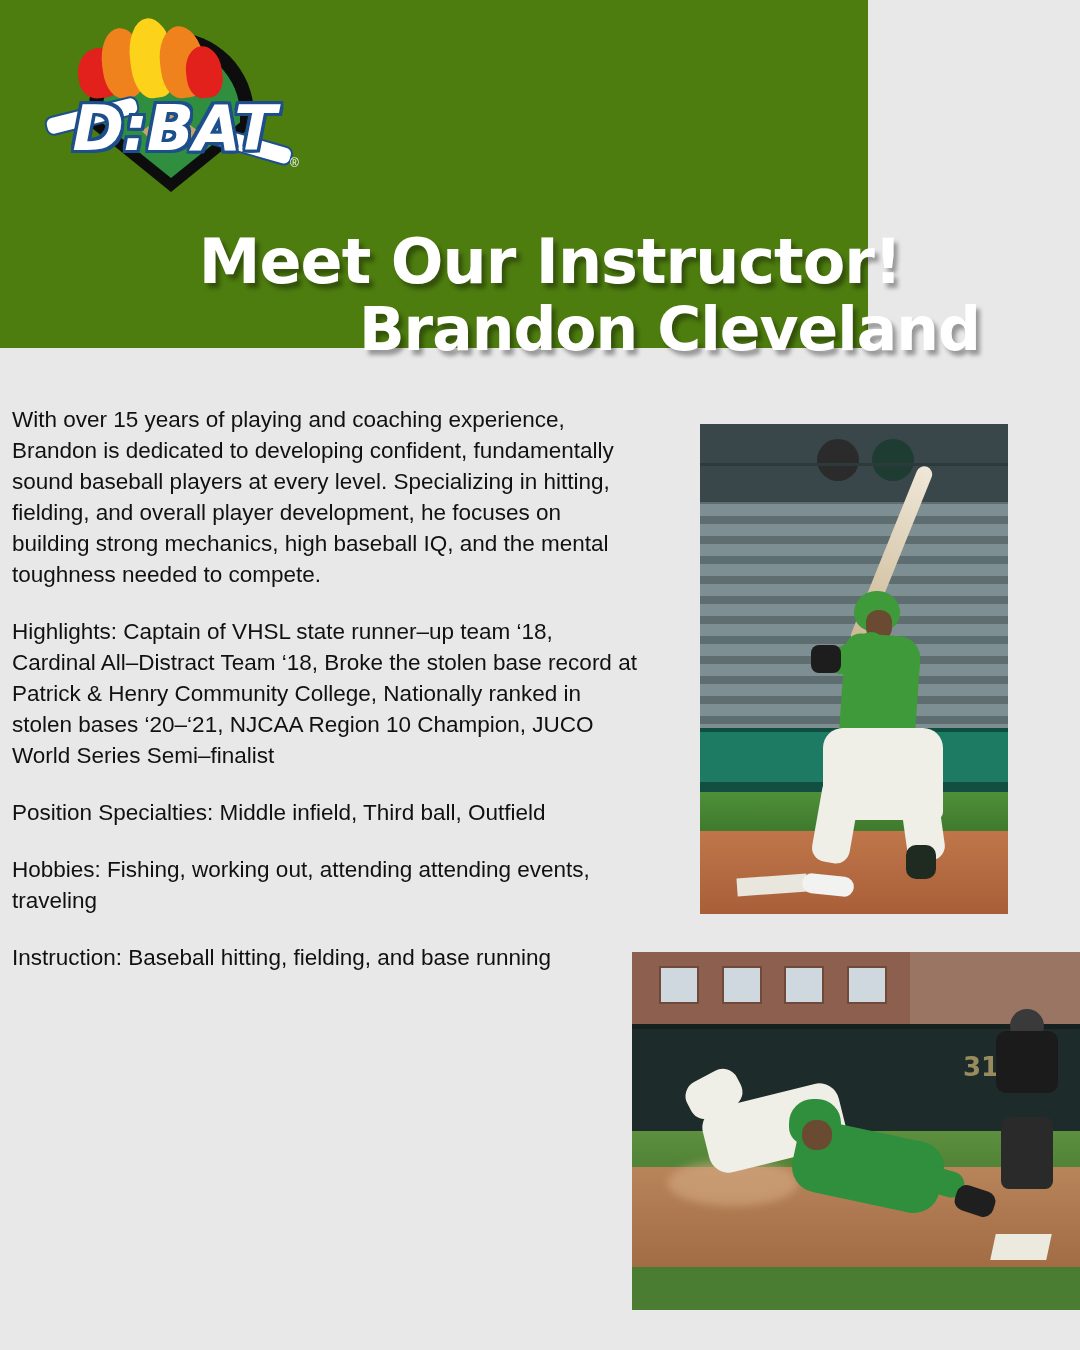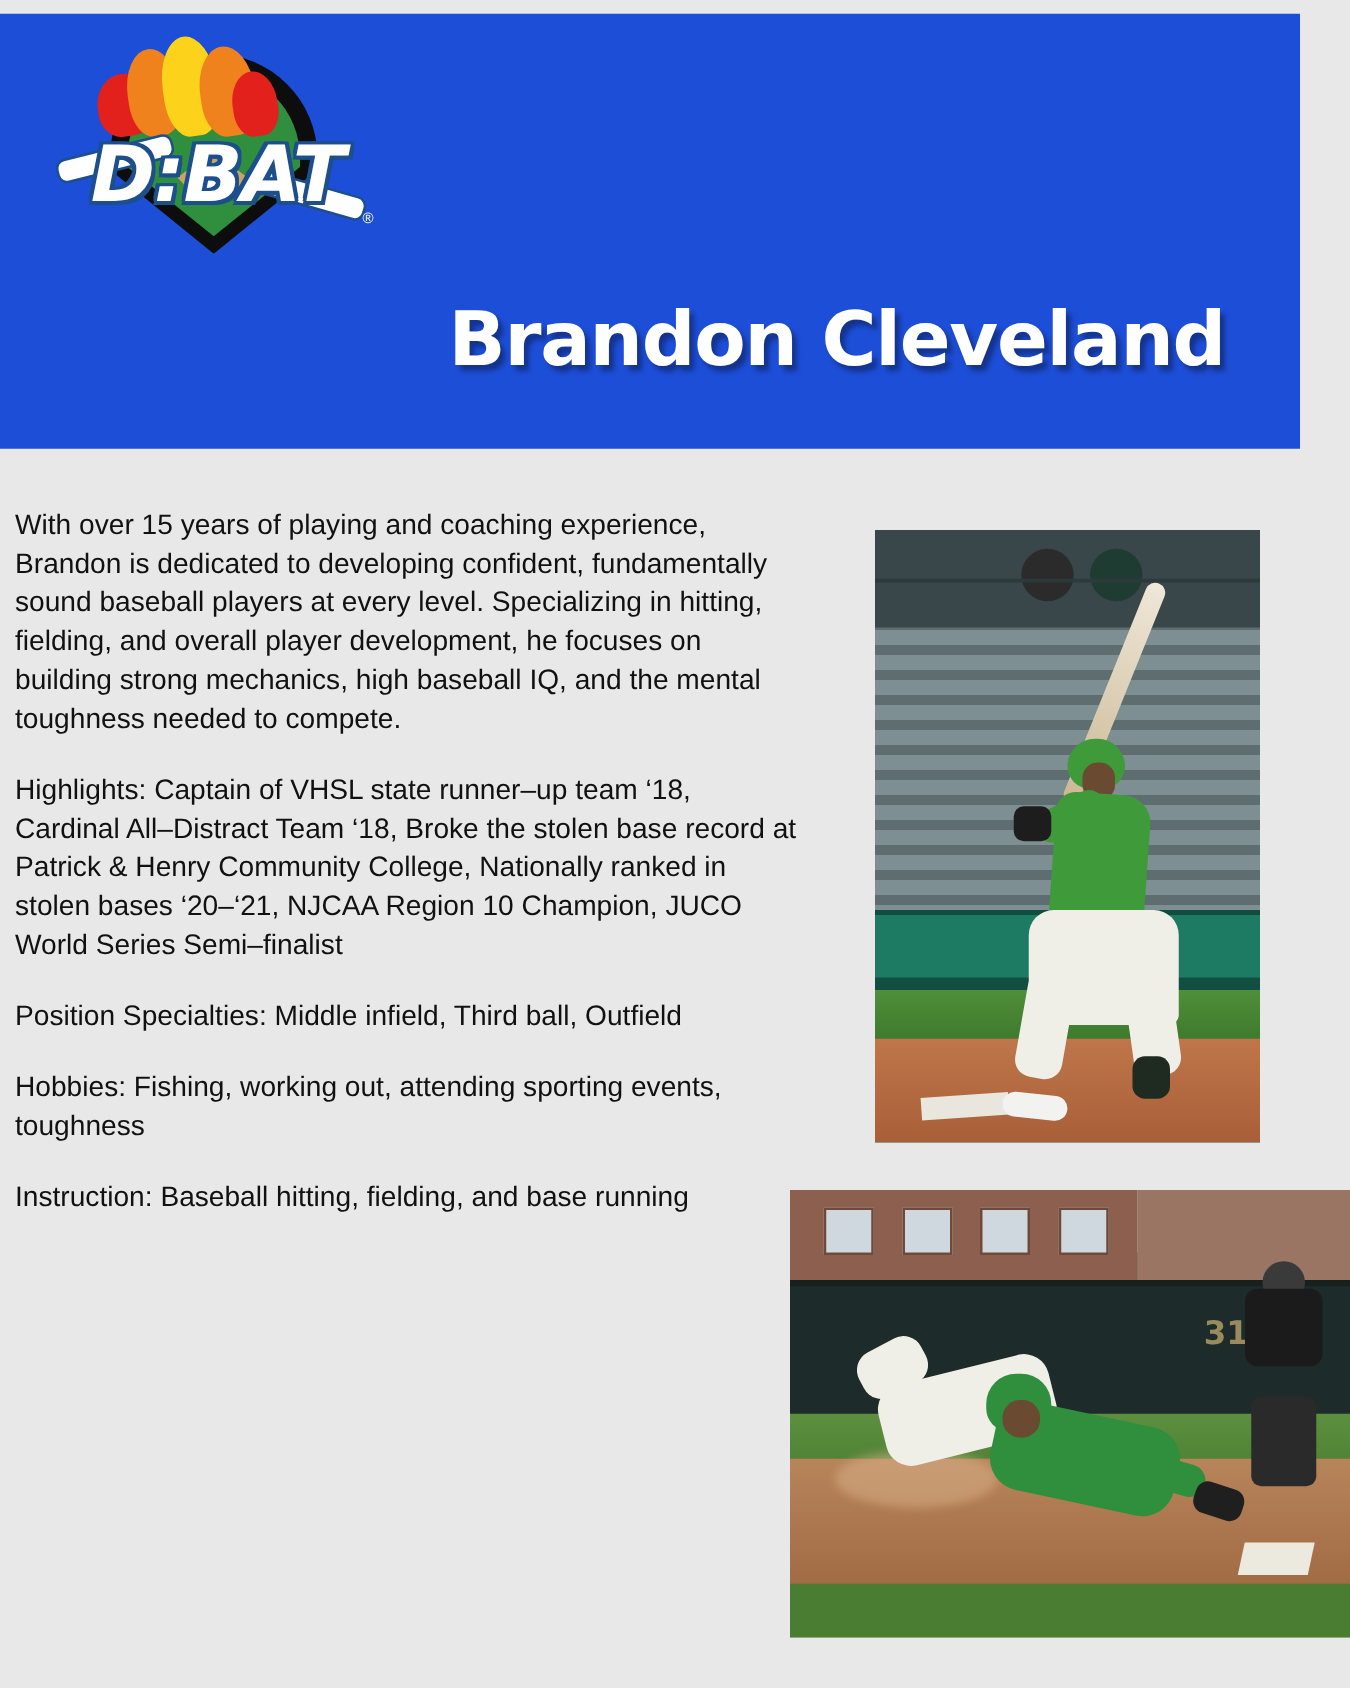--- a/index.html
+++ b/index.html
@@ -12,24 +12,24 @@
     background: #e8e8e8;
     font-family: "Liberation Sans", sans-serif;
     overflow: hidden;
     position: relative;
   }
 
   
   .header {
     position: absolute;
     left: 0;
-    top: 11px;
-    width: 1040px;
+    top: 0;
+    width: 868px;
     height: 348px;
-    background: #1d4ed8;
+    background: #4d7c0f;
     overflow: visible;
   }
 
   
   .logo {
     position: absolute;
     left: 38px;
     top: 14px;
     width: 260px;
     height: 215px;
@@ -380,29 +380,30 @@
         <i class="f4"></i>
         <i class="f5"></i>
     </div>
     <div class="bat-left"></div>
     <div class="bat-right"></div>
     <div class="wordmark">D:BAT</div>
     <div class="tm">®</div>
   </div>
 
   <div class="title-block">
+    <div class="title-main">Meet Our Instructor!</div>
     <div class="title-sub">Brandon Cleveland</div>
   </div>
 </div>
 
 <div class="bio">
   <p>With over 15 years of playing and coaching experience, Brandon is dedicated to developing confident, fundamentally sound baseball players at every level. Specializing in hitting, fielding, and overall player development, he focuses on building strong mechanics, high baseball IQ, and the mental toughness needed to compete.</p>
   <p>Highlights: Captain of VHSL state runner–up team ‘18, Cardinal All–Distract Team ‘18, Broke the stolen base record at Patrick &amp; Henry Community College, Nationally ranked in stolen bases ‘20–‘21, NJCAA Region 10 Champion, JUCO World Series Semi–finalist</p>
   <p>Position Specialties: Middle infield, Third ball, Outfield</p>
-  <p>Hobbies: Fishing, working out, attending sporting events, toughness</p>
+  <p>Hobbies: Fishing, working out, attending attending events, traveling</p>
   <p>Instruction: Baseball hitting, fielding, and base running</p>
 </div>
 
 <div class="photo photo-top">
   <div class="stands"></div>
   <div class="stands-dark"></div>
   <div class="stands-person sp1"></div>
   <div class="stands-person sp2"></div>
   <div class="stands-rail"></div>
   <div class="green-wall"></div>

